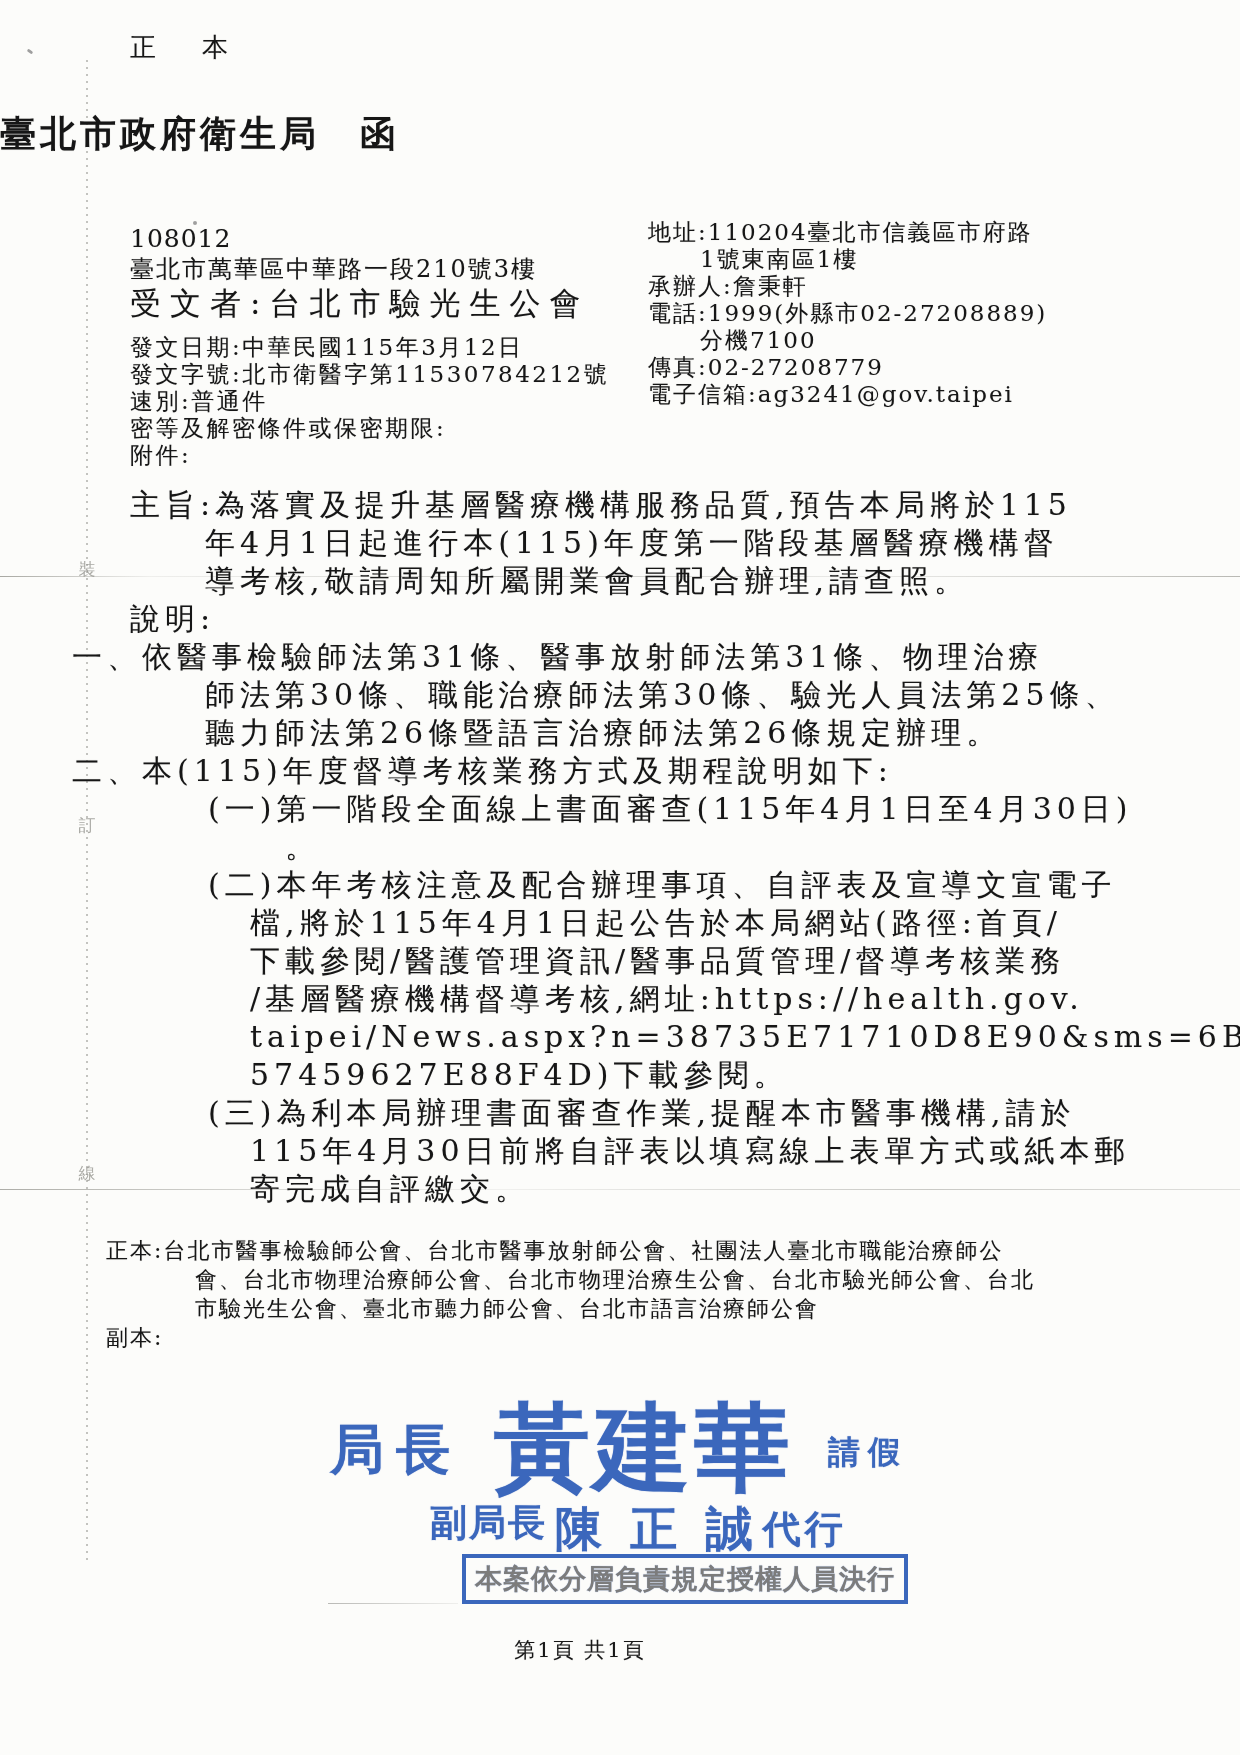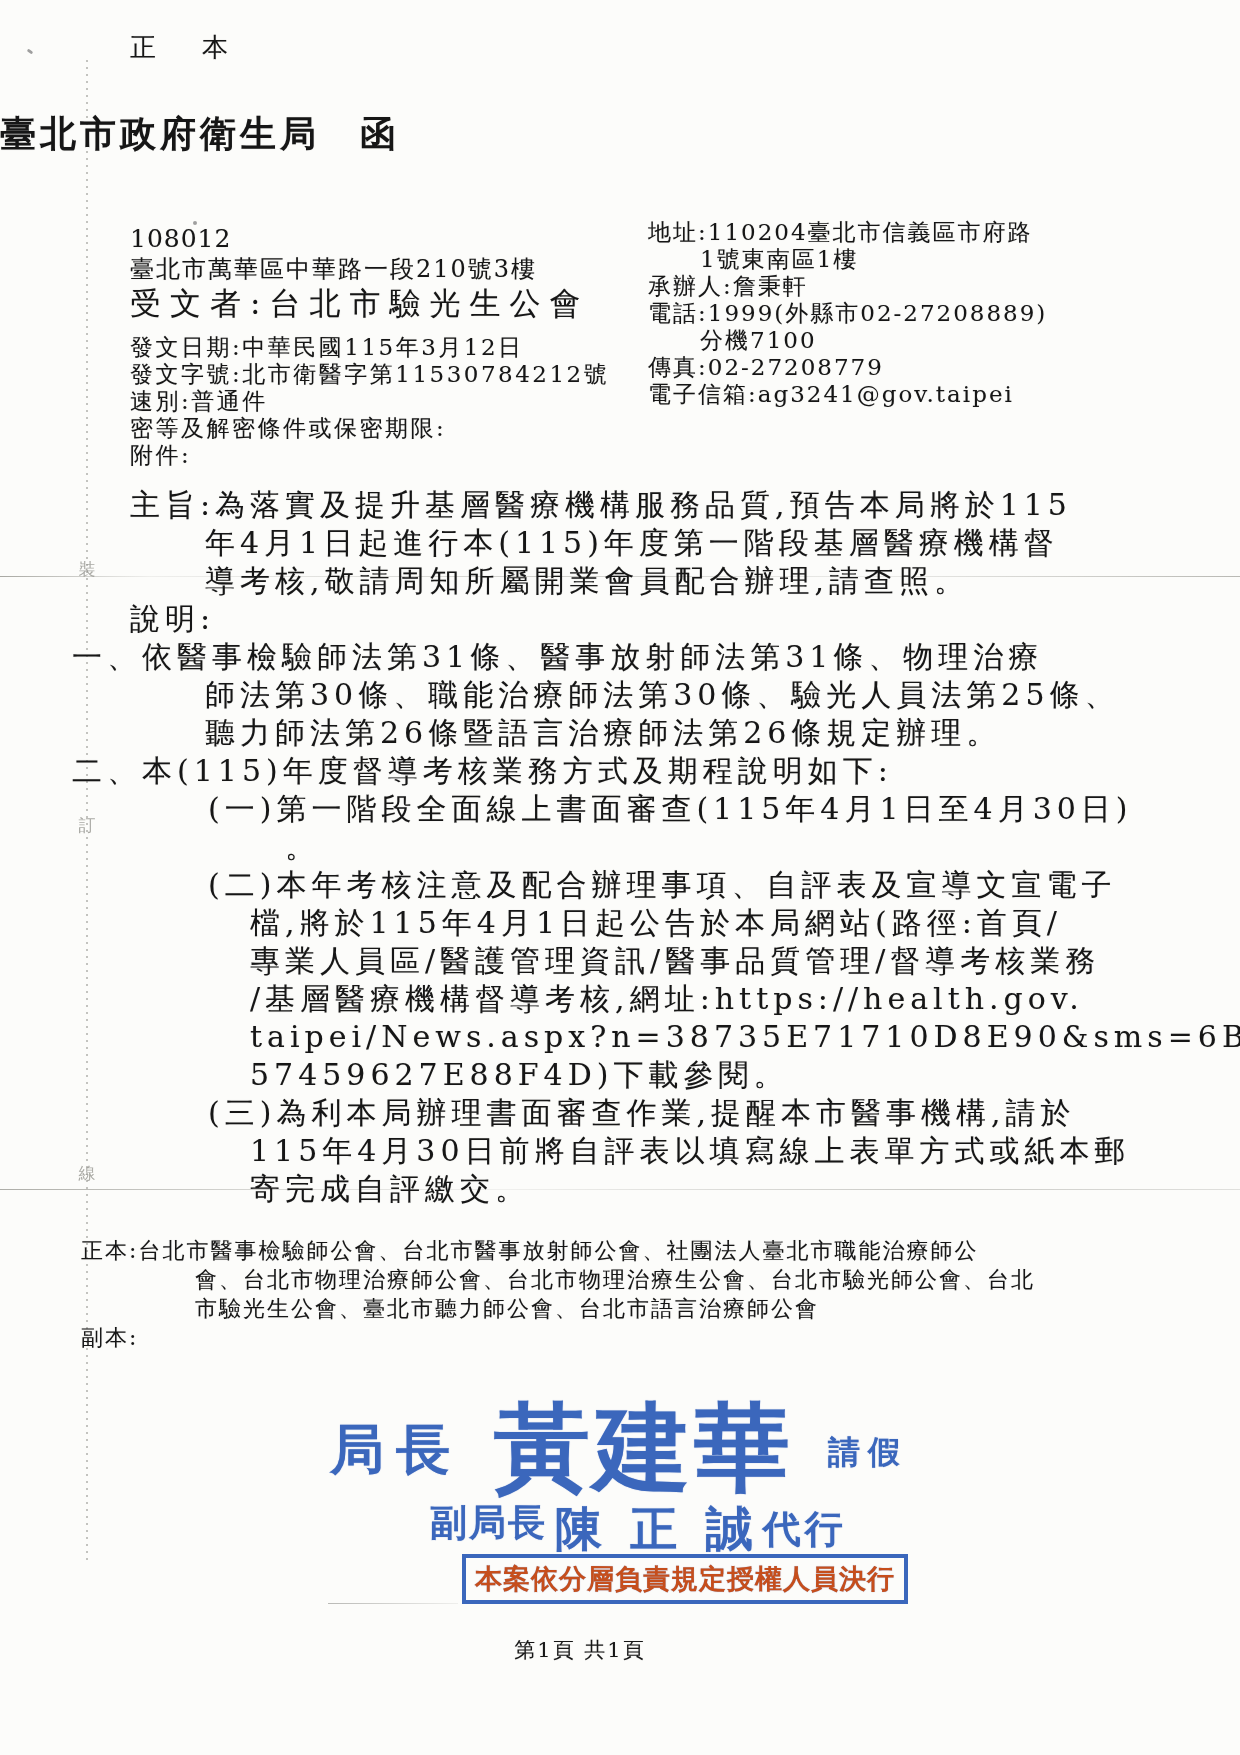--- a/index.html
+++ b/index.html
@@ -58,38 +58,38 @@
   .i-root{margin-left:130px}
   .i-cont{margin-left:205px}
   .i-num{margin-left:72px}
   .i-numcont{margin-left:205px}
   .i-sub{margin-left:208px}
   .i-subcont{margin-left:250px}
   .i-period{margin-left:285px}
 
   
   .cc-block{position:absolute;left:0;top:1236px;width:1240px;font-size:22px;letter-spacing:2px;line-height:29px;}
-  .cc-block .i-first{margin-left:81px}
+  .cc-block .i-first{margin-left:106px}
   .cc-block .i-wrap{margin-left:195px}
 
   
   .stamp{color:#2d5cb8;}
   .stamp-row1{position:absolute;left:330px;top:1385px;display:flex;align-items:center;
               color:#2d5cb8;opacity:.93;text-shadow:0 0 1px rgba(45,92,184,.55);gap:22px;}
   .s-label{font-size:54px;font-weight:bold;letter-spacing:12px;}
   .s-name{font-size:96px;font-weight:bold;letter-spacing:4px;margin-left:10px;}
   .s-leave{font-size:32px;font-weight:bold;letter-spacing:8px;margin-left:12px;margin-top:6px;}
   .stamp-row2{position:absolute;left:430px;top:1498px;display:flex;align-items:flex-start;
               color:#2d5cb8;opacity:.93;text-shadow:0 0 1px rgba(45,92,184,.55);}
   .s-dep-label{font-size:37px;font-weight:bold;letter-spacing:2px;}
   .s-dep-name{font-size:47px;font-weight:bold;letter-spacing:6px;margin-left:8px;white-space:pre;}
   .s-acting{font-size:38px;font-weight:bold;letter-spacing:4px;margin-left:4px;margin-top:6px;}
   .stamp-box{position:absolute;left:462px;top:1554px;border:4px solid #2d5cb8;
              padding:3px 9px;font-size:27px;font-weight:bold;letter-spacing:1px;
-             color:#c2410c;opacity:.93;text-shadow:0 0 1px rgba(45,92,184,.55);white-space:pre;}
+             color:#737373;opacity:.93;text-shadow:0 0 1px rgba(45,92,184,.55);white-space:pre;}
 
   
   .footer{position:absolute;left:0;top:1636px;width:1160px;text-align:center;
           font-size:21px;letter-spacing:2px;white-space:pre;}
 </style>
 </head>
 <body>
 
 <div class="page">
 
@@ -135,21 +135,21 @@
       <div class="li i-cont">導考核,敬請周知所屬開業會員配合辦理,請查照。</div>
       <div class="li i-root">說明:</div>
       <div class="li i-num">一、依醫事檢驗師法第31條、醫事放射師法第31條、物理治療</div>
       <div class="li i-numcont">師法第30條、職能治療師法第30條、驗光人員法第25條、</div>
       <div class="li i-numcont">聽力師法第26條暨語言治療師法第26條規定辦理。</div>
       <div class="li i-num">二、本(115)年度督導考核業務方式及期程說明如下:</div>
       <div class="li i-sub">(一)第一階段全面線上書面審查(115年4月1日至4月30日)</div>
       <div class="li i-period">。</div>
       <div class="li i-sub">(二)本年考核注意及配合辦理事項、自評表及宣導文宣電子</div>
       <div class="li i-subcont">檔,將於115年4月1日起公告於本局網站(路徑:首頁/</div>
-      <div class="li i-subcont">專業人員區/醫護管理資訊/醫事品質管理/督導考核業務</div>
+      <div class="li i-subcont">下載參閱/醫護管理資訊/醫事品質管理/督導考核業務</div>
       <div class="li i-subcont">/基層醫療機構督導考核,網址:https://health.gov.</div>
       <div class="li i-subcont">taipei/News.aspx?n=38735E71710D8E90&amp;sms=6B</div>
       <div class="li i-subcont">57459627E88F4D)下載參閱。</div>
       <div class="li i-sub">(三)為利本局辦理書面審查作業,提醒本市醫事機構,請於</div>
       <div class="li i-subcont">115年4月30日前將自評表以填寫線上表單方式或紙本郵</div>
       <div class="li i-subcont">寄完成自評繳交。</div>
     </div>
 
   <div class="cc-block scan-text">
       <div class="li i-first">正本:台北市醫事檢驗師公會、台北市醫事放射師公會、社團法人臺北市職能治療師公</div>

